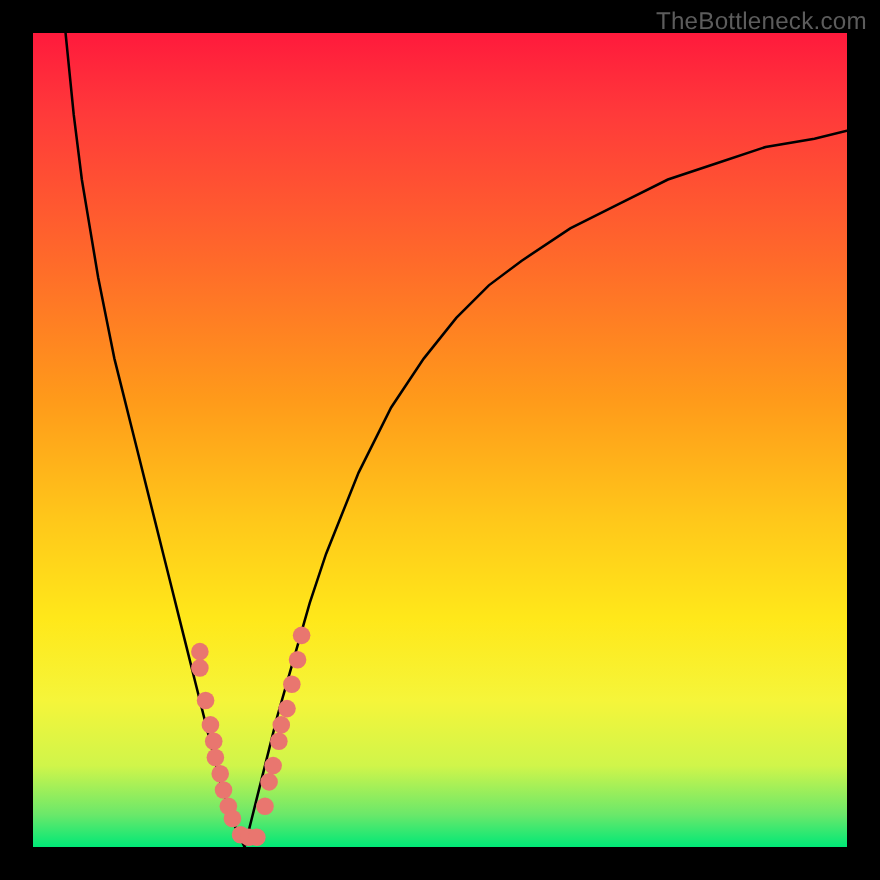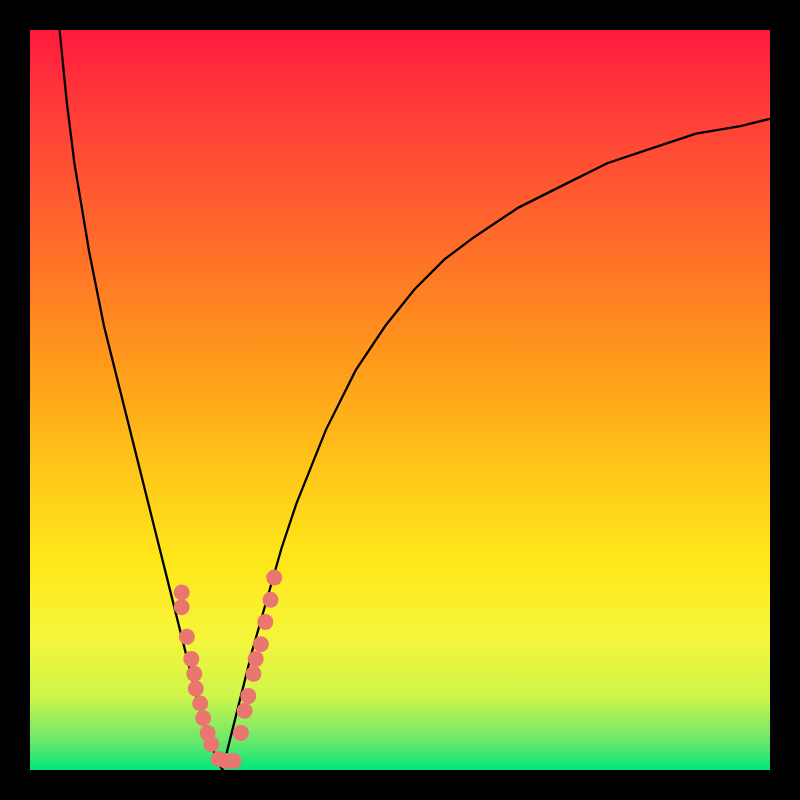--- a/index.html
+++ b/index.html
@@ -81,13 +81,14 @@
           <circle cx="218.3" cy="666.0" r="8" fill="#e9766f"></circle>
           <circle cx="223.5" cy="643.8" r="8" fill="#e9766f"></circle>
           <circle cx="225.7" cy="629.0" r="8" fill="#e9766f"></circle>
           <circle cx="230.9" cy="614.2" r="8" fill="#e9766f"></circle>
           <circle cx="235.3" cy="592.0" r="8" fill="#e9766f"></circle>
           <circle cx="240.5" cy="569.8" r="8" fill="#e9766f"></circle>
           <circle cx="244.2" cy="547.6" r="8" fill="#e9766f"></circle>
         </g>
     </svg>
   </div>
+  <div class="watermark">TheBottleneck.com</div>
 </div>
 
 </body></html>

